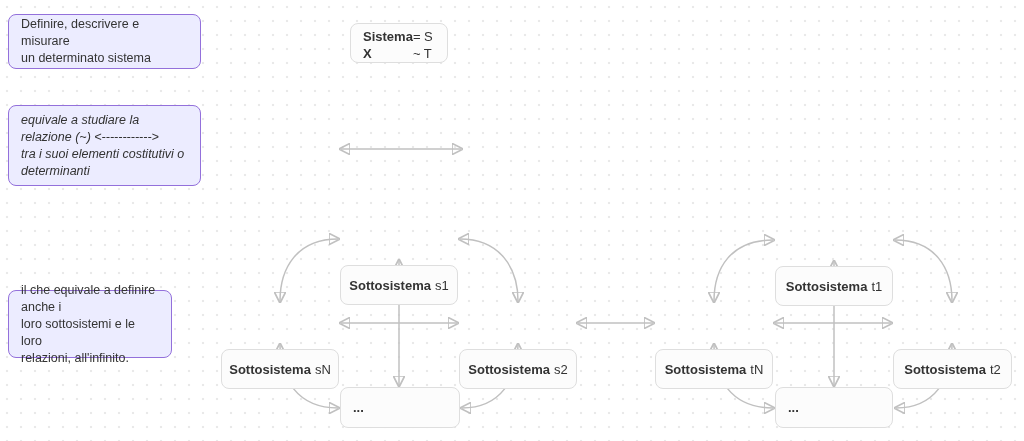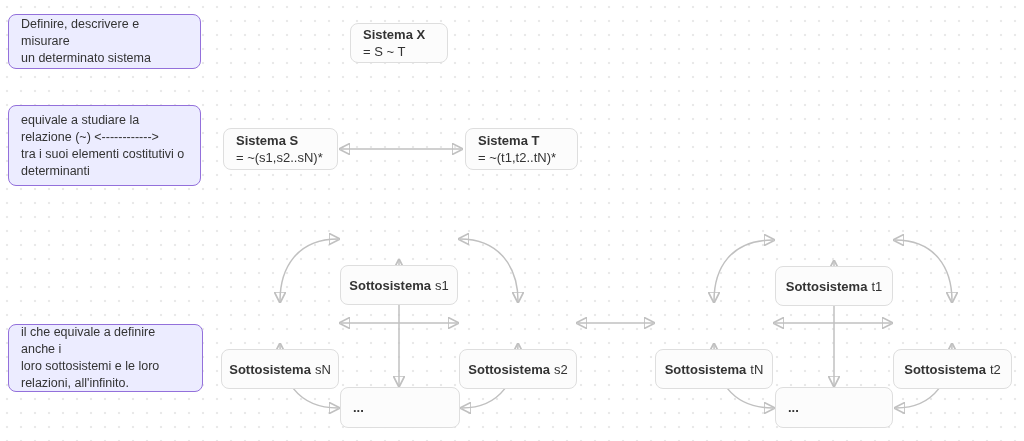--- a/index.html
+++ b/index.html
@@ -23,21 +23,21 @@
     white-space:pre-line;
     display:flex;align-items:center;
   }
   .node{
     position:absolute;box-sizing:border-box;
     background:var(--node-fill,#FCFCFC);
     border:1px solid var(--node-border,#DEDEDE);
     border-radius:8px;
     font-size:13px;
   }
-  .node.sys{display:flex;flex-direction:column;justify-content:center;padding:4px 12px;line-height:17px;}
+  .node.sys{display:flex;flex-direction:row;justify-content:center;padding:4px 12px;line-height:17px;}
   .node.sys .node-title{font-weight:bold;}
   .node.subsys{display:flex;align-items:center;justify-content:center;margin-top:46px;}
   .node.subsys .b{font-weight:bold;margin-right:4px;}
   .node.more{display:flex;align-items:center;padding:4px 12px;font-weight:bold;}
 </style>
 </head>
 <body>
 
 <div class="canvas">
 
@@ -60,42 +60,34 @@
     <path d="M 714 301 C 714 268, 731 240, 773 240" marker-start="url(#ah)" marker-end="url(#ah)"></path>
     <path d="M 895 240 C 935 240, 952 268, 952 301" marker-start="url(#ah)" marker-end="url(#ah)"></path>
     <path d="M 834 262 L 834 385" marker-start="url(#ah)" marker-end="url(#ah)"></path>
     <path d="M 775 323 L 891 323" marker-start="url(#ah)" marker-end="url(#ah)"></path>
     <path d="M 714 345 C 714 378, 731 408, 773 408" marker-start="url(#ah)" marker-end="url(#ah)"></path>
     <path d="M 952 345 C 952 378, 935 408, 896 408" marker-start="url(#ah)" marker-end="url(#ah)"></path>
   </svg>
 
   <div class="note" style="left:8px;top:14px;width:193px;height:55px;">Definire, descrivere e misurare
 un determinato sistema</div>
-  <div class="note" style="left:8px;top:105px;width:193px;height:81px;">equivale a studiare la
+  <div class="note" style="left:8px;top:105px;width:193px;height:81px;font-style:italic;">equivale a studiare la
 relazione (~) &lt;------------&gt;
 tra i suoi elementi costitutivi o
 determinanti</div>
-  <div class="note" style="left:8px;top:290px;width:195px;height:68px;margin-top:34px;">il che equivale a definire anche i
+  <div class="note" style="left:8px;top:290px;width:164px;height:68px;">il che equivale a definire anche i
 loro sottosistemi e le loro
 relazioni, all'infinito.</div>
 
   <div class="node sys" style="left:350px;top:23px;width:98px;height:40px;">
     <div class="node-title">Sistema X</div>
     <div class="node-sub">= S ~ T</div>
   </div>
 
-  <div class="node sys" style="left:223px;top:128px;width:115px;height:42px;">
-    <div class="node-title">Sistema S</div>
-    <div class="node-sub">= ~(s1,s2..sN)*</div>
-  </div>
 
-  <div class="node sys" style="left:465px;top:128px;width:113px;height:42px;">
-    <div class="node-title">Sistema T</div>
-    <div class="node-sub">= ~(t1,t2..tN)*</div>
-  </div>
 
   <div class="node subsys" style="left:340px;top:219px;width:118px;height:40px;">
     <span class="b">Sottosistema</span>
     <span>s1</span>
   </div>
   <div class="node subsys" style="left:221px;top:303px;width:118px;height:40px;">
     <span class="b">Sottosistema</span>
     <span>sN</span>
   </div>
   <div class="node subsys" style="left:459px;top:303px;width:118px;height:40px;">

